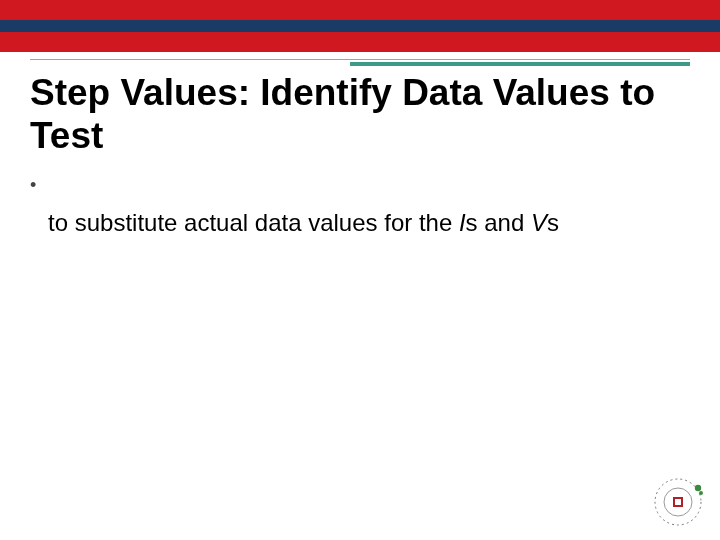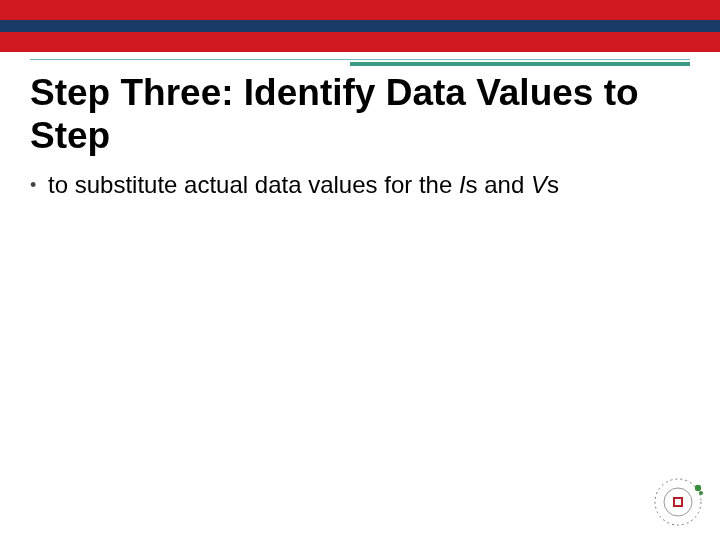--- a/index.html
+++ b/index.html
@@ -72,20 +72,21 @@
   .bullet-dot {
     flex: 0 0 auto;
     width: 18px;
     text-align: left;
     font-size: 18px;
     line-height: 30px;
     color: #444;
   }
   .bullet-text {
     flex: 1 1 auto;
+    margin-top: 38px;
   }
   .bullet-text .ital {
     font-style: italic;
   }
   .logo {
     position: absolute;
     right: 14px;
     bottom: 10px;
     width: 56px;
     height: 56px;
@@ -96,21 +97,21 @@
 <body>
 
 <div class="top-band-red"></div>
 <div class="top-band-navy"></div>
 
 <div class="divider-group">
   <div class="divider-thin"></div>
   <div class="divider-thick"></div>
 </div>
 
-<div class="slide-title">Step Three: Identify Data Values to Step</div>
+<div class="slide-title">Step Values: Identify Data Values to Test</div>
 
 <div class="body">
   <div class="bullet-row">
     <div class="bullet-dot">•</div>
     <div class="bullet-text">
       <span>to substitute actual data values for the </span><span class="ital">I</span><span>s and </span><span class="ital">V</span><span>s</span>
     </div>
   </div>
 </div>
 

